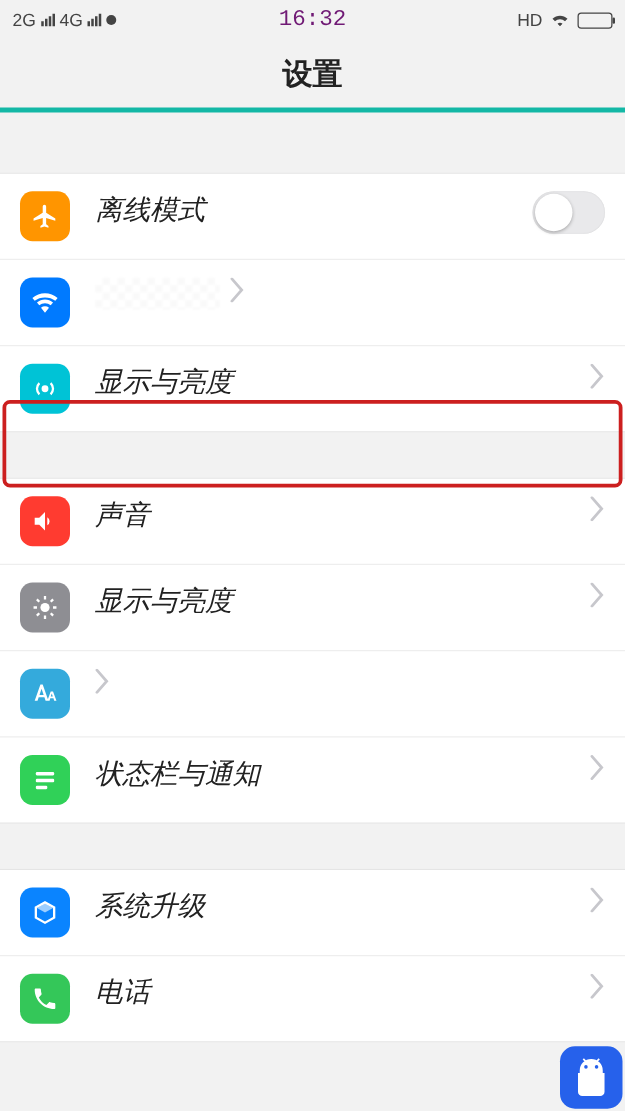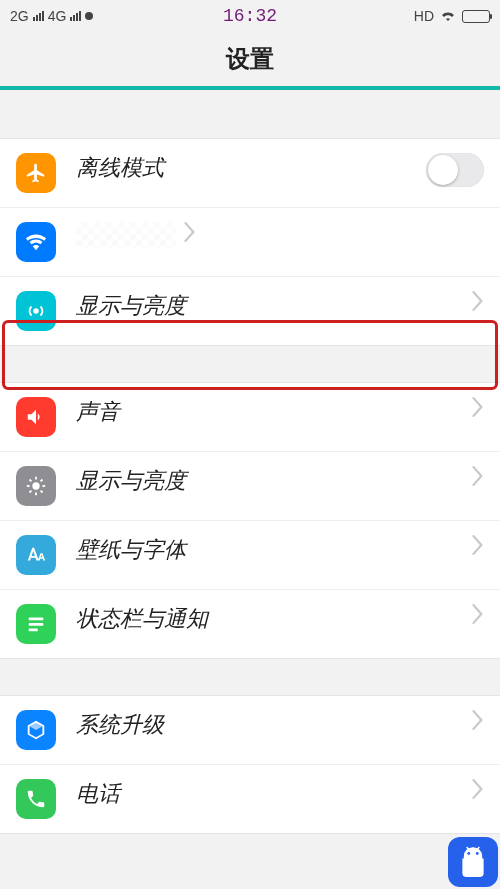--- a/index.html
+++ b/index.html
@@ -248,21 +248,20 @@
         </svg>
     </span>
   </div>
 
   <div class="row">
     <div class="icon-box bg-lblue">
       <svg width="22" height="22" viewBox="0 0 24 24" fill="#fff">
           <path d="M8 4l-5 14h2.5l1-3h5l1 3H15L10 4H8zm-.8 9l1.8-5.4L10.8 13H7.2zM17 10l-3 8h2l.6-2h2.8l.6 2h2l-3-8h-2zm0 4.5l.9-2.7.9 2.7h-1.8z"></path>
         </svg>
     </div>
-    <div class="label">壁纸与字体</div>
     <span class="chevron">
       <svg width="12" height="20" viewBox="0 0 10 18">
           <path d="M1 1l7 8-7 8" stroke="#c7c7cc" stroke-width="2" fill="none" stroke-linecap="round"></path>
         </svg>
     </span>
   </div>
 
   <div class="row">
     <div class="icon-box bg-green2">
       <svg width="22" height="22" viewBox="0 0 24 24" fill="#fff">

